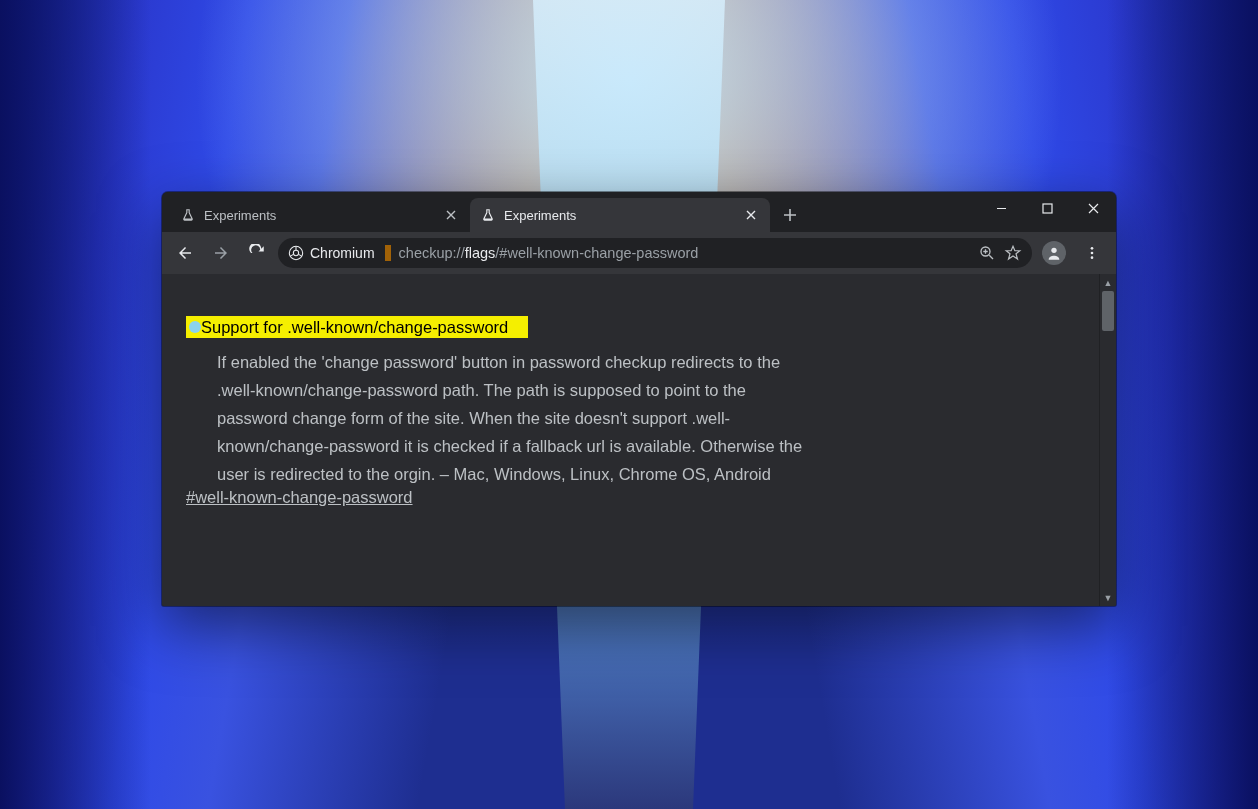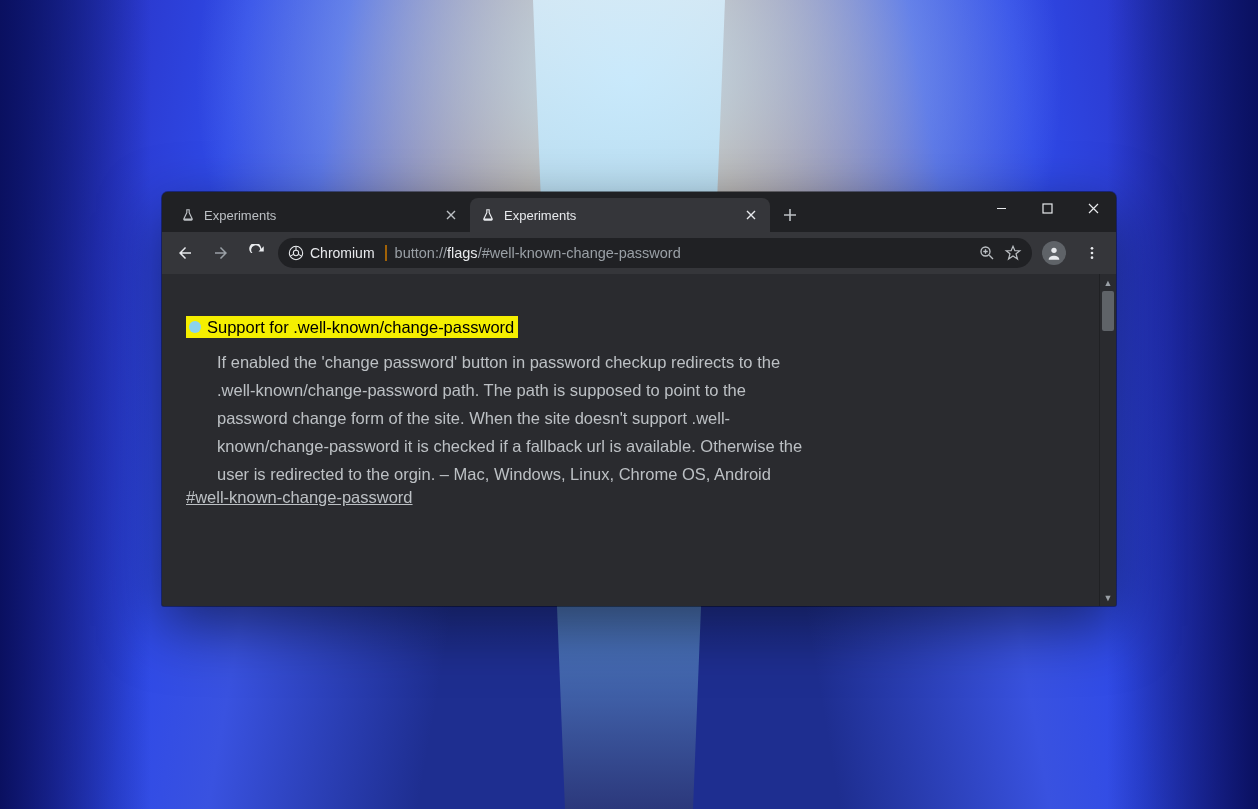--- a/index.html
+++ b/index.html
@@ -113,21 +113,21 @@
     border-radius: 15px;
     display:flex; align-items:center;
     padding: 0 10px;
     gap: 8px;
     color:#bcc0c4;
     font-size: 14.5px;
   }
   .omnibox .chip {
     display:flex; align-items:center; gap:6px;
     color:#e8eaed;
-    border-right: 2px solid #a16207;
+    border-right: 6px solid #a16207;
     padding-right: 10px;
     font-size:14px;
   }
   .url-part-dim { color:#9aa0a6; }
   .url-part-bright { color:#e8eaed; }
   .omnibox .spacer { flex:1; }
   .omni-icon { width:18px; height:18px; display:flex; align-items:center; justify-content:center; color:#bcc0c4; cursor:pointer;}
 
   .toolbar-icon {
     width: 32px; height: 32px; border-radius: 50%;
@@ -162,23 +162,23 @@
     position:absolute; top:0; left:2px; right:2px; height:40px;
     background:#5f6368; border-radius:2px;
   }
 
   
   .flag {
     display:flex; align-items:center; gap:28px;
   }
   .flag-text { flex:1; max-width: 620px; }
   .flag-title-wrap {
-    display:inline-flex; align-items:center; gap:6px;
+    display:inline-flex; align-items:center; 
     background:#f5ef00; color:#000;
-    padding: 0px 4px 0px 3px;
+    padding: 0px 20px 0px 3px;
     font-size: 16.5px;
     line-height: 22px;
   }
   .flag-dot {
     width:12px; height:12px; border-radius:50%;
     background:#8ad3ef;
     display:inline-block;
   }
   .flag-desc {
     margin-top:10px; font-size:16.5px; line-height: 28px; color:#bcc0c4;margin-left:31px;
@@ -286,21 +286,21 @@
           <span>
             <svg width="16" height="16" viewBox="0 0 24 24">
                 <circle cx="12" cy="12" r="10" fill="none" stroke="#e8eaed" stroke-width="1.6"></circle>
                 <circle cx="12" cy="12" r="4" fill="none" stroke="#e8eaed" stroke-width="1.6"></circle>
                 <path d="M12 2v6M3 17l5-3M21 17l-5-3" stroke="#e8eaed" stroke-width="1.6"></path>
               </svg>
           </span>
           <span>Chromium</span>
         </span>
         <span>
-          <span class="url-part-dim">button://</span><span class="url-part-bright">flags</span><span class="url-part-dim">/#well-known-change-password</span>
+          <span class="url-part-dim">checkup://</span><span class="url-part-bright">flags</span><span class="url-part-dim">/#well-known-change-password</span>
         </span>
         <span class="spacer"></span>
         <span class="omni-icon">
           <svg width="18" height="18" viewBox="0 0 24 24">
               <circle cx="10" cy="10" r="6" fill="none" stroke="#bcc0c4" stroke-width="1.8"></circle>
               <path d="M15 15l5 5M10 7v6M7 10h6" stroke="#bcc0c4" stroke-width="1.8"></path>
             </svg>
         </span>
         <span class="omni-icon">
           <svg width="18" height="18" viewBox="0 0 24 24">

